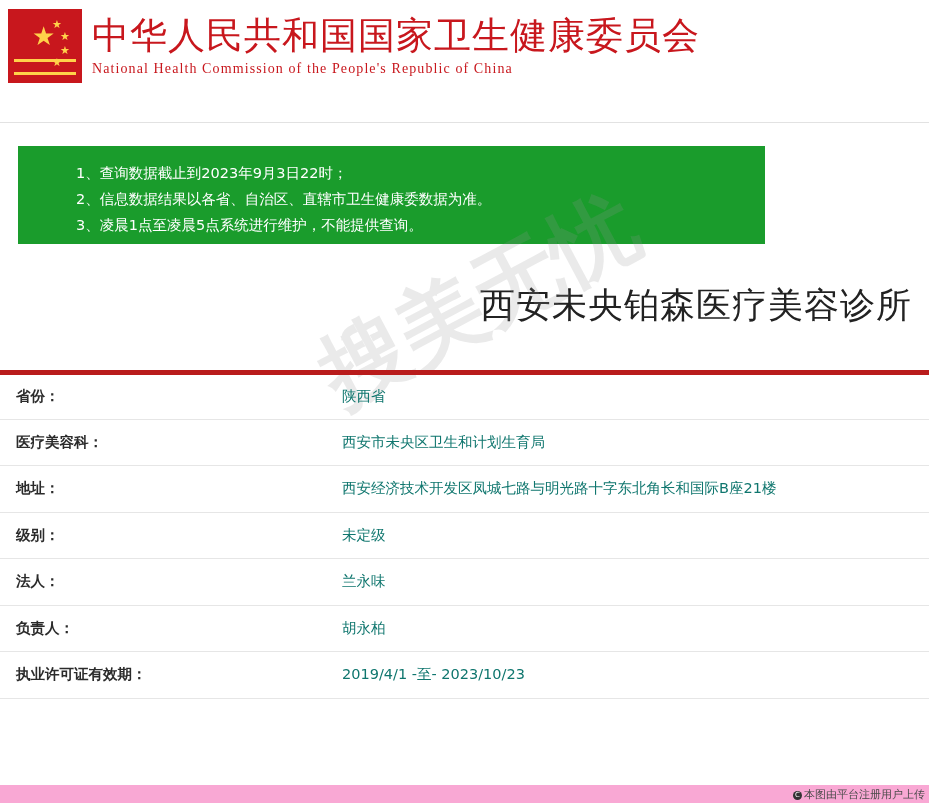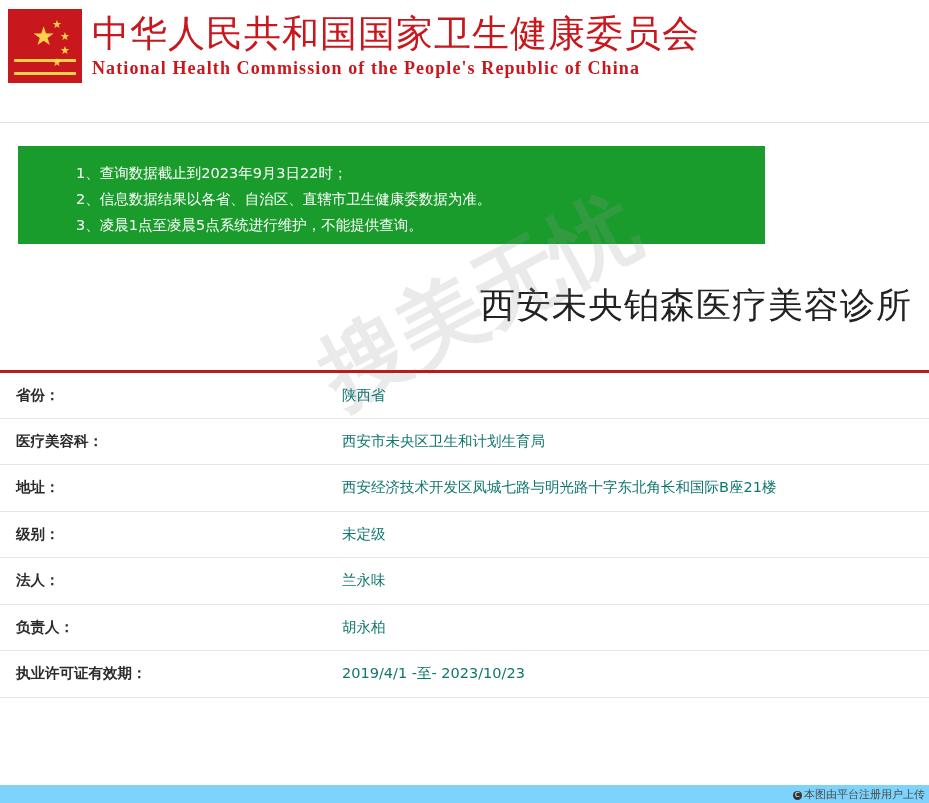--- a/index.html
+++ b/index.html
@@ -56,22 +56,22 @@
     font-family: "DejaVu Sans", sans-serif;
     font-size: 37px;
     font-weight: normal;
     color: #c8171d;
     letter-spacing: 1px;
     line-height: 1.15;
     white-space: nowrap;
   }
   .title-en {
     font-family: "Liberation Serif", serif;
-    font-size: 18px;
-    font-weight: bold;
+    font-size: 14px;
+    font-weight: normal;
     color: #c8171d;
     letter-spacing: 1.1px;
     margin-top: 3px;
     white-space: nowrap;
   }
   .header-rule {
     position: absolute;
     left: 0; top: 122px;
     width: 929px;
     height: 1px;
@@ -140,29 +140,29 @@
   .info-table td.k {
     width: 340px;
     padding-left: 16px;
     font-weight: bold;
     color: #2b2b2b;
   }
   .info-table td.v {
     padding-left: 2px;
     color: #0f766e;
   }
-  .info-table tr:first-child td { border-top: 3px solid #b91c1c; margin-top: 23px; }
+  .info-table tr:first-child td { border-top: 5px solid #b91c1c; margin-top: 23px; }
 
   
   .footer-strip {
     position: absolute;
     left: 0; bottom: 0;
     width: 929px;
     height: 18px;
-    background: #7dd3fc;
+    background: #f9a8d4;
   }
   .footer-credit {
     position: absolute;
     right: 4px; bottom: 1px;
     font-family: "DejaVu Sans", sans-serif;
     font-size: 11px;
     color: #4a4a4a;
     white-space: nowrap;
   }
   .footer-credit .dot {

